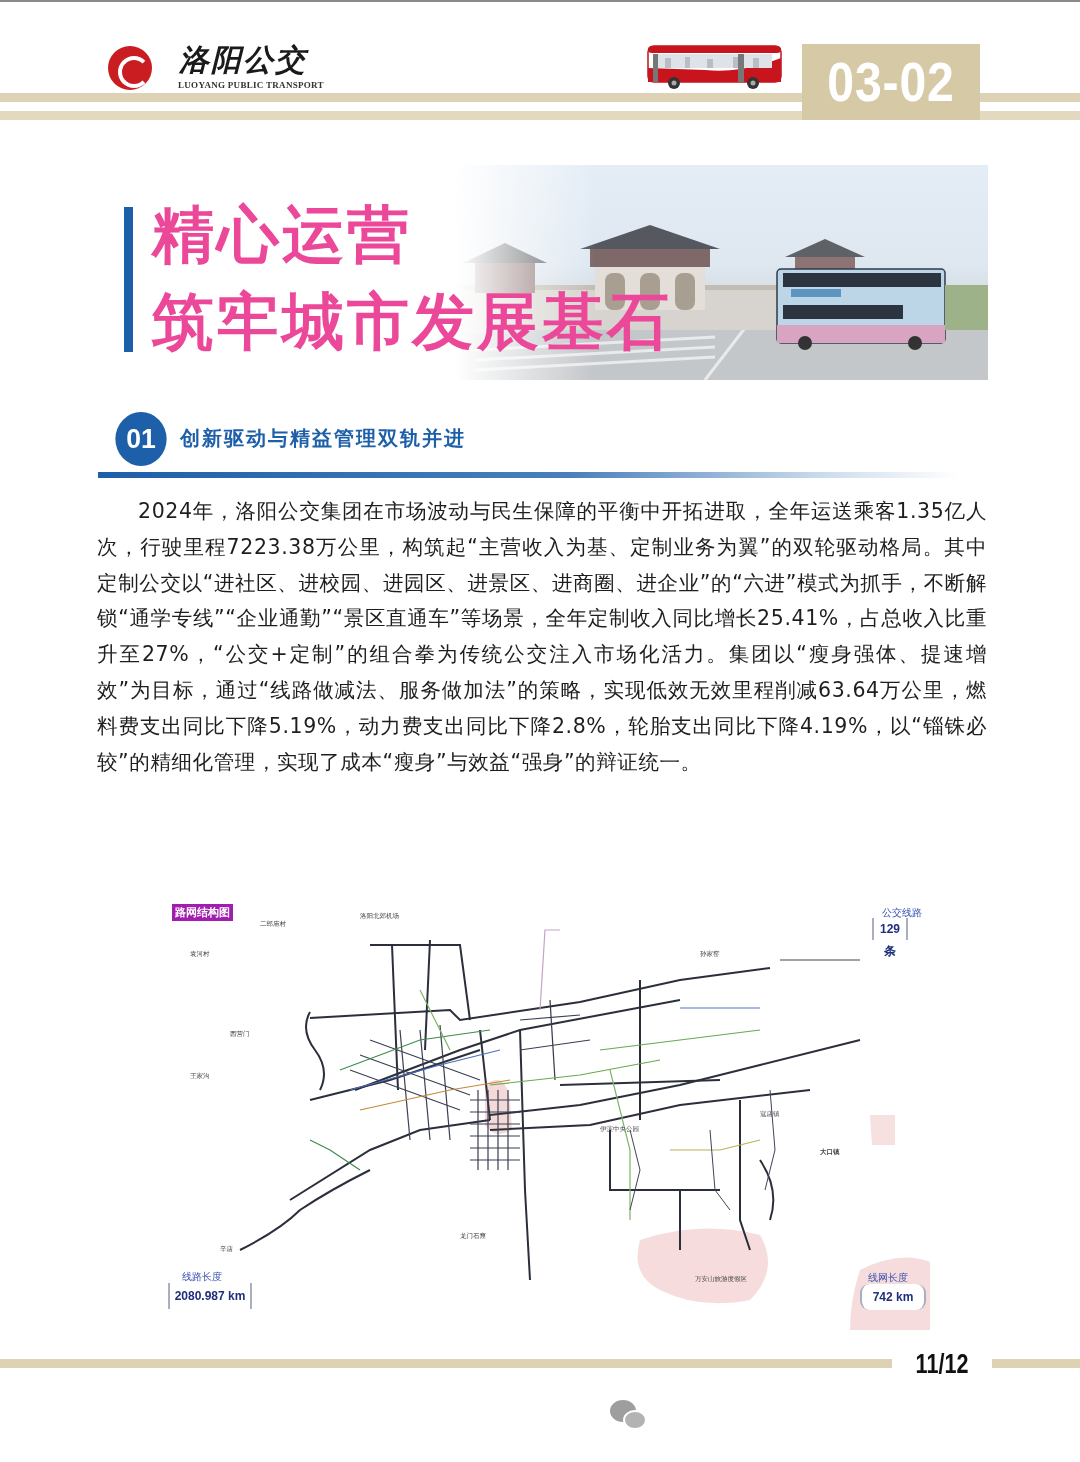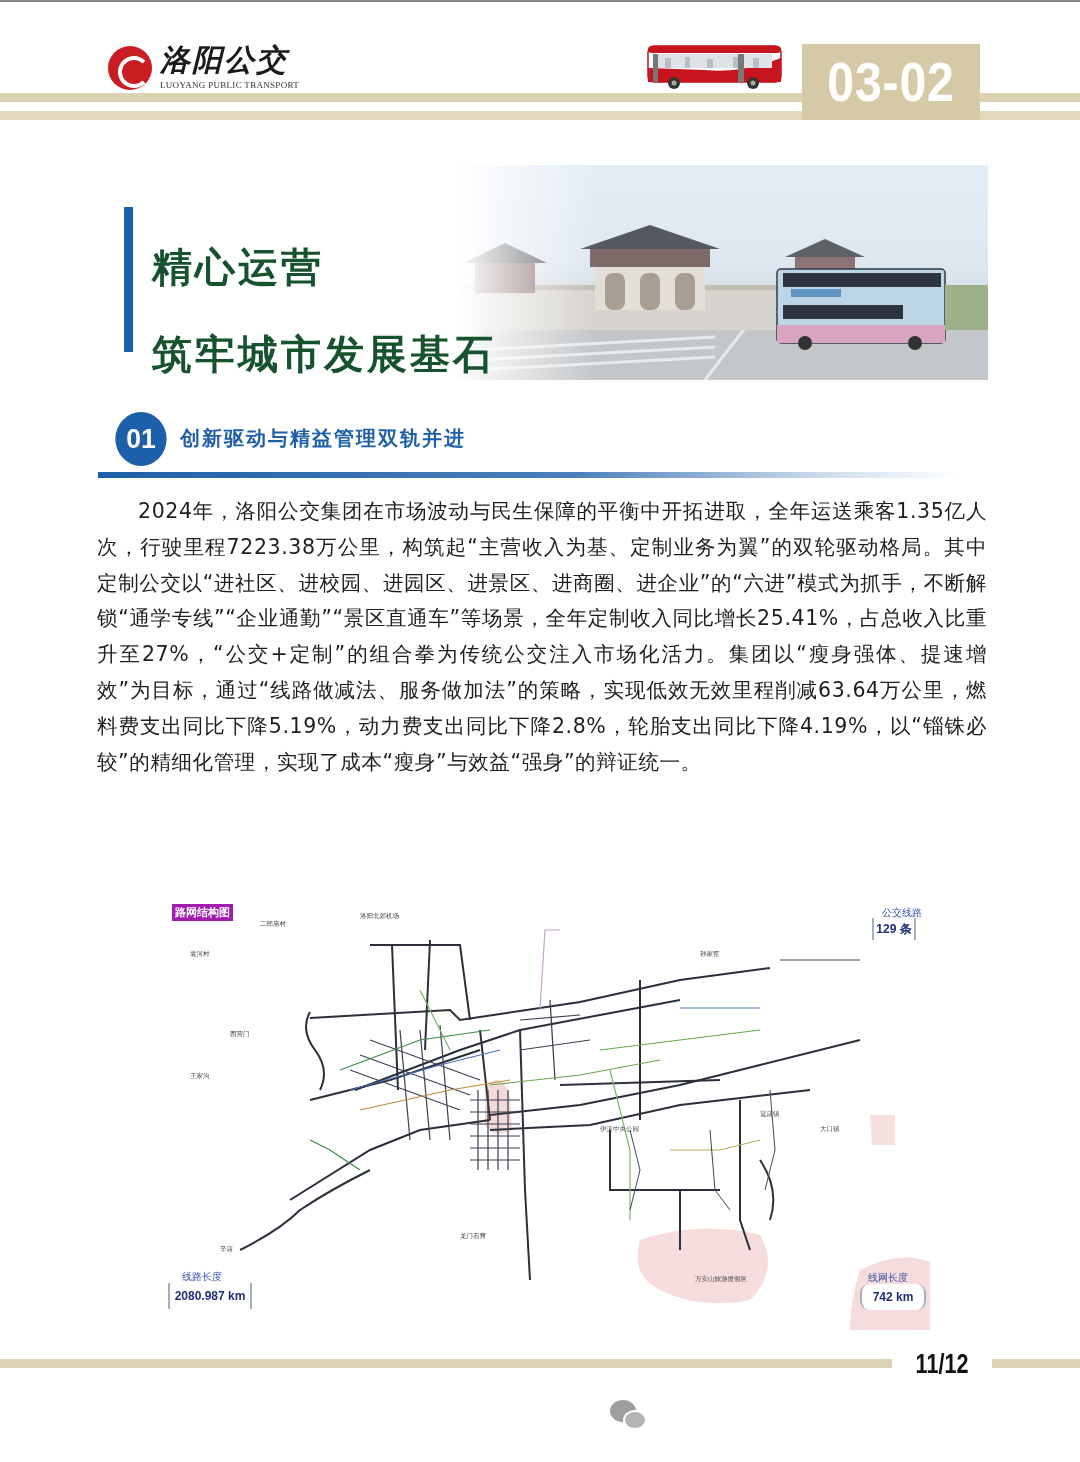--- a/index.html
+++ b/index.html
@@ -7,53 +7,53 @@
   body { position: relative; font-family: "DejaVu Sans", "Liberation Sans", sans-serif; color: #222; }
 
   
   .top-rule { position: absolute; left: 0; top: 0; width: 1080px; height: 2px; background: #8a8a8a; }
   .header-band { position: absolute; left: 0; top: 93px; width: 1080px; height: 9px; background: #ddd2b4; }
   .header-band2 { position: absolute; left: 0; top: 111px; width: 1080px; height: 9px; background: #e3d9bf; }
   .logo { position: absolute; left: 108px; top: 42px; display: flex; align-items: flex-start; }
   .logo-mark { width: 44px; height: 44px; border-radius: 50%; background: #c91d22; position: relative; margin-right: 8px; margin-top: 4px; }
   .logo-mark::after { content: ""; position: absolute; left: 10px; top: 10px; width: 24px; height: 24px; border-radius: 50%; border: 4px solid #fff; border-right-color: transparent; }
   .logo-text { display: flex; flex-direction: column; }
-  .logo-cn { font-family: "DejaVu Serif", "Liberation Serif", serif; font-size: 30px; font-weight: bold; font-style: italic; color: #1a1a1a; letter-spacing: 2px; line-height: 36px; }
-  .logo-en { font-family: "Liberation Serif", serif; font-size: 9px; font-weight: normal; color: #333; letter-spacing: 0.3px; margin-top: 2px; }
+  .logo-cn { font-family: "DejaVu Serif", "Liberation Serif", serif; font-size: 30px; font-weight: bold; font-style: italic; color: #1a1a1a; letter-spacing: 2px; line-height: 36px; margin-left: 19px; }
+  .logo-en { font-family: "Liberation Serif", serif; font-size: 9px; font-weight: bold; color: #333; letter-spacing: 0.3px; margin-top: 2px; margin-left: 18px; }
 
   .bus-icon { position: absolute; left: 645px; top: 40px; width: 140px; height: 50px; }
   .section-code-box { position: absolute; left: 802px; top: 44px; width: 178px; height: 76px; background: #d6caa6; }
   .section-code { position: absolute; left: 802px; top: 48px; width: 178px; text-align: center; font-family: "Liberation Sans", sans-serif; font-weight: bold; font-size: 56px; color: #ffffff; letter-spacing: 1px; transform: scaleX(0.86); line-height: 68px; }
 
   
   .banner-photo { position: absolute; left: 455px; top: 165px; width: 533px; height: 215px; overflow: hidden;
     background: linear-gradient(180deg, #e4edf6 0%, #dfe8f1 45%, #cfd6dc 70%, #c9ced3 100%); }
   .banner-fade { position: absolute; left: 455px; top: 165px; width: 140px; height: 215px; background: linear-gradient(90deg, #ffffff 0%, rgba(255,255,255,0) 100%); }
   .title-bar { position: absolute; left: 124px; top: 207px; width: 9px; height: 145px; background: #1d5fa8; }
-  .title-line { position: absolute; left: 152px; font-size: 40px; font-weight: bold; color: #14532d; letter-spacing: 3px; line-height: 60px; margin-top: 32px; }
+  .title-line { position: absolute; left: 152px; font-size: 62px; font-weight: bold; color: #ec4899; letter-spacing: 3px; line-height: 60px; }
   .title-line.l1 { top: 205px; }
   .title-line.l2 { top: 292px; }
 
   
   .sec-num { position: absolute; left: 114px; top: 412px; width: 54px; height: 54px; border-radius: 50%; background: #1d5fa8; color: #fff; font-weight: bold; font-size: 28px; text-align: center; line-height: 54px; font-family: "Liberation Sans", sans-serif; transform: scaleX(0.95); }
   .sec-title { position: absolute; left: 180px; top: 418px; font-size: 20px; font-weight: bold; color: #1d5fa8; letter-spacing: 2px; line-height: 40px; }
   .sec-rule { position: absolute; left: 98px; top: 472px; width: 862px; height: 6px; background: linear-gradient(90deg, #1d5fa8 0%, #4a7fbb 55%, rgba(160,190,220,0.5) 85%, rgba(255,255,255,0) 100%); }
 
   
   .body-text { position: absolute; left: 97px; top: 494px; width: 890px; font-size: 20.5px; line-height: 35.8px; color: #1e1e1e; text-align: justify; text-indent: 41px; letter-spacing: 0.6px; }
 
   
   .map { position: absolute; left: 160px; top: 890px; width: 780px; height: 440px; background: #ffffff; overflow: hidden; }
   .map svg { position: absolute; left: 0; top: 0; }
   .map-title { position: absolute; left: 12px; top: 14px; font-size: 11px; font-weight: bold; color: #1a1adb; background: #a21caf; color: #fff; padding: 1px 3px; }
   .legend-box { position: absolute; background: #fff; border-left: 2px solid #a8b0c0; border-right: 2px solid #a8b0c0; text-align: center; }
   .legend-cap { position: absolute; font-size: 10px; color: #3550b0; }
   .legend-val { font-weight: bold; color: #1f2f7a; font-family: "Liberation Sans", sans-serif; }
   .routes-cap { left: 722px; top: 16px; }
-  .routes-box { left: 712px; top: 28px; width: 44px; height: 22px; line-height: 22px; font-size: 12px; }
+  .routes-box { left: 712px; top: 28px; width: 36px; height: 22px; line-height: 22px; font-size: 12px; }
   .len-cap { left: 22px; top: 380px; }
   .len-box { left: 8px; top: 393px; width: 84px; height: 26px; line-height: 26px; font-size: 12px; }
   .net-cap { left: 708px; top: 381px; }
   .net-box { left: 700px; top: 394px; width: 66px; height: 26px; line-height: 26px; font-size: 12px; border-radius: 9px; }
   .map-label { position: absolute; font-size: 6.5px; color: #444; white-space: nowrap; }
 
   
   .footer-band { position: absolute; left: 0; top: 1359px; width: 892px; height: 9px; background: #ddd2b4; }
   .footer-band2 { position: absolute; left: 992px; top: 1359px; width: 88px; height: 9px; background: #ddd2b4; }
   .page-num { position: absolute; left: 900px; top: 1346px; width: 84px; text-align: center; font-family: "Liberation Sans", sans-serif; font-weight: bold; font-size: 27px; color: #111; transform: scaleX(0.8); line-height: 36px; }
@@ -223,21 +223,21 @@
 
   <div class="map-title">路网结构图</div>
 
   <div class="map-label" style="left:100px;top:30px;">二郎庙村</div>
   <div class="map-label" style="left:200px;top:22px;">洛阳北郊机场</div>
   <div class="map-label" style="left:30px;top:60px;">袁河村</div>
   <div class="map-label" style="left:30px;top:170px;margin-top:12px;">王家沟</div>
   <div class="map-label" style="left:70px;top:140px;">西营门</div>
   <div class="map-label" style="left:540px;top:60px;">孙家窑</div>
   <div class="map-label" style="left:600px;top:220px;">寇店镇</div>
-  <div class="map-label" style="left:660px;top:235px;">大口镇</div>
+  <div class="map-label" style="left:660px;top:258px;font-weight:bold;">大口镇</div>
   <div class="map-label" style="left:535px;top:385px;">万安山旅游度假区</div>
   <div class="map-label" style="left:440px;top:235px;">伊滨中央公园</div>
   <div class="map-label" style="left:300px;top:342px;">龙门石窟</div>
   <div class="map-label" style="left:60px;top:355px;">辛店</div>
 
   <div class="legend-cap routes-cap">公交线路</div>
   <div class="legend-box routes-box">
     <span class="legend-val">129 条</span>
   </div>
 

